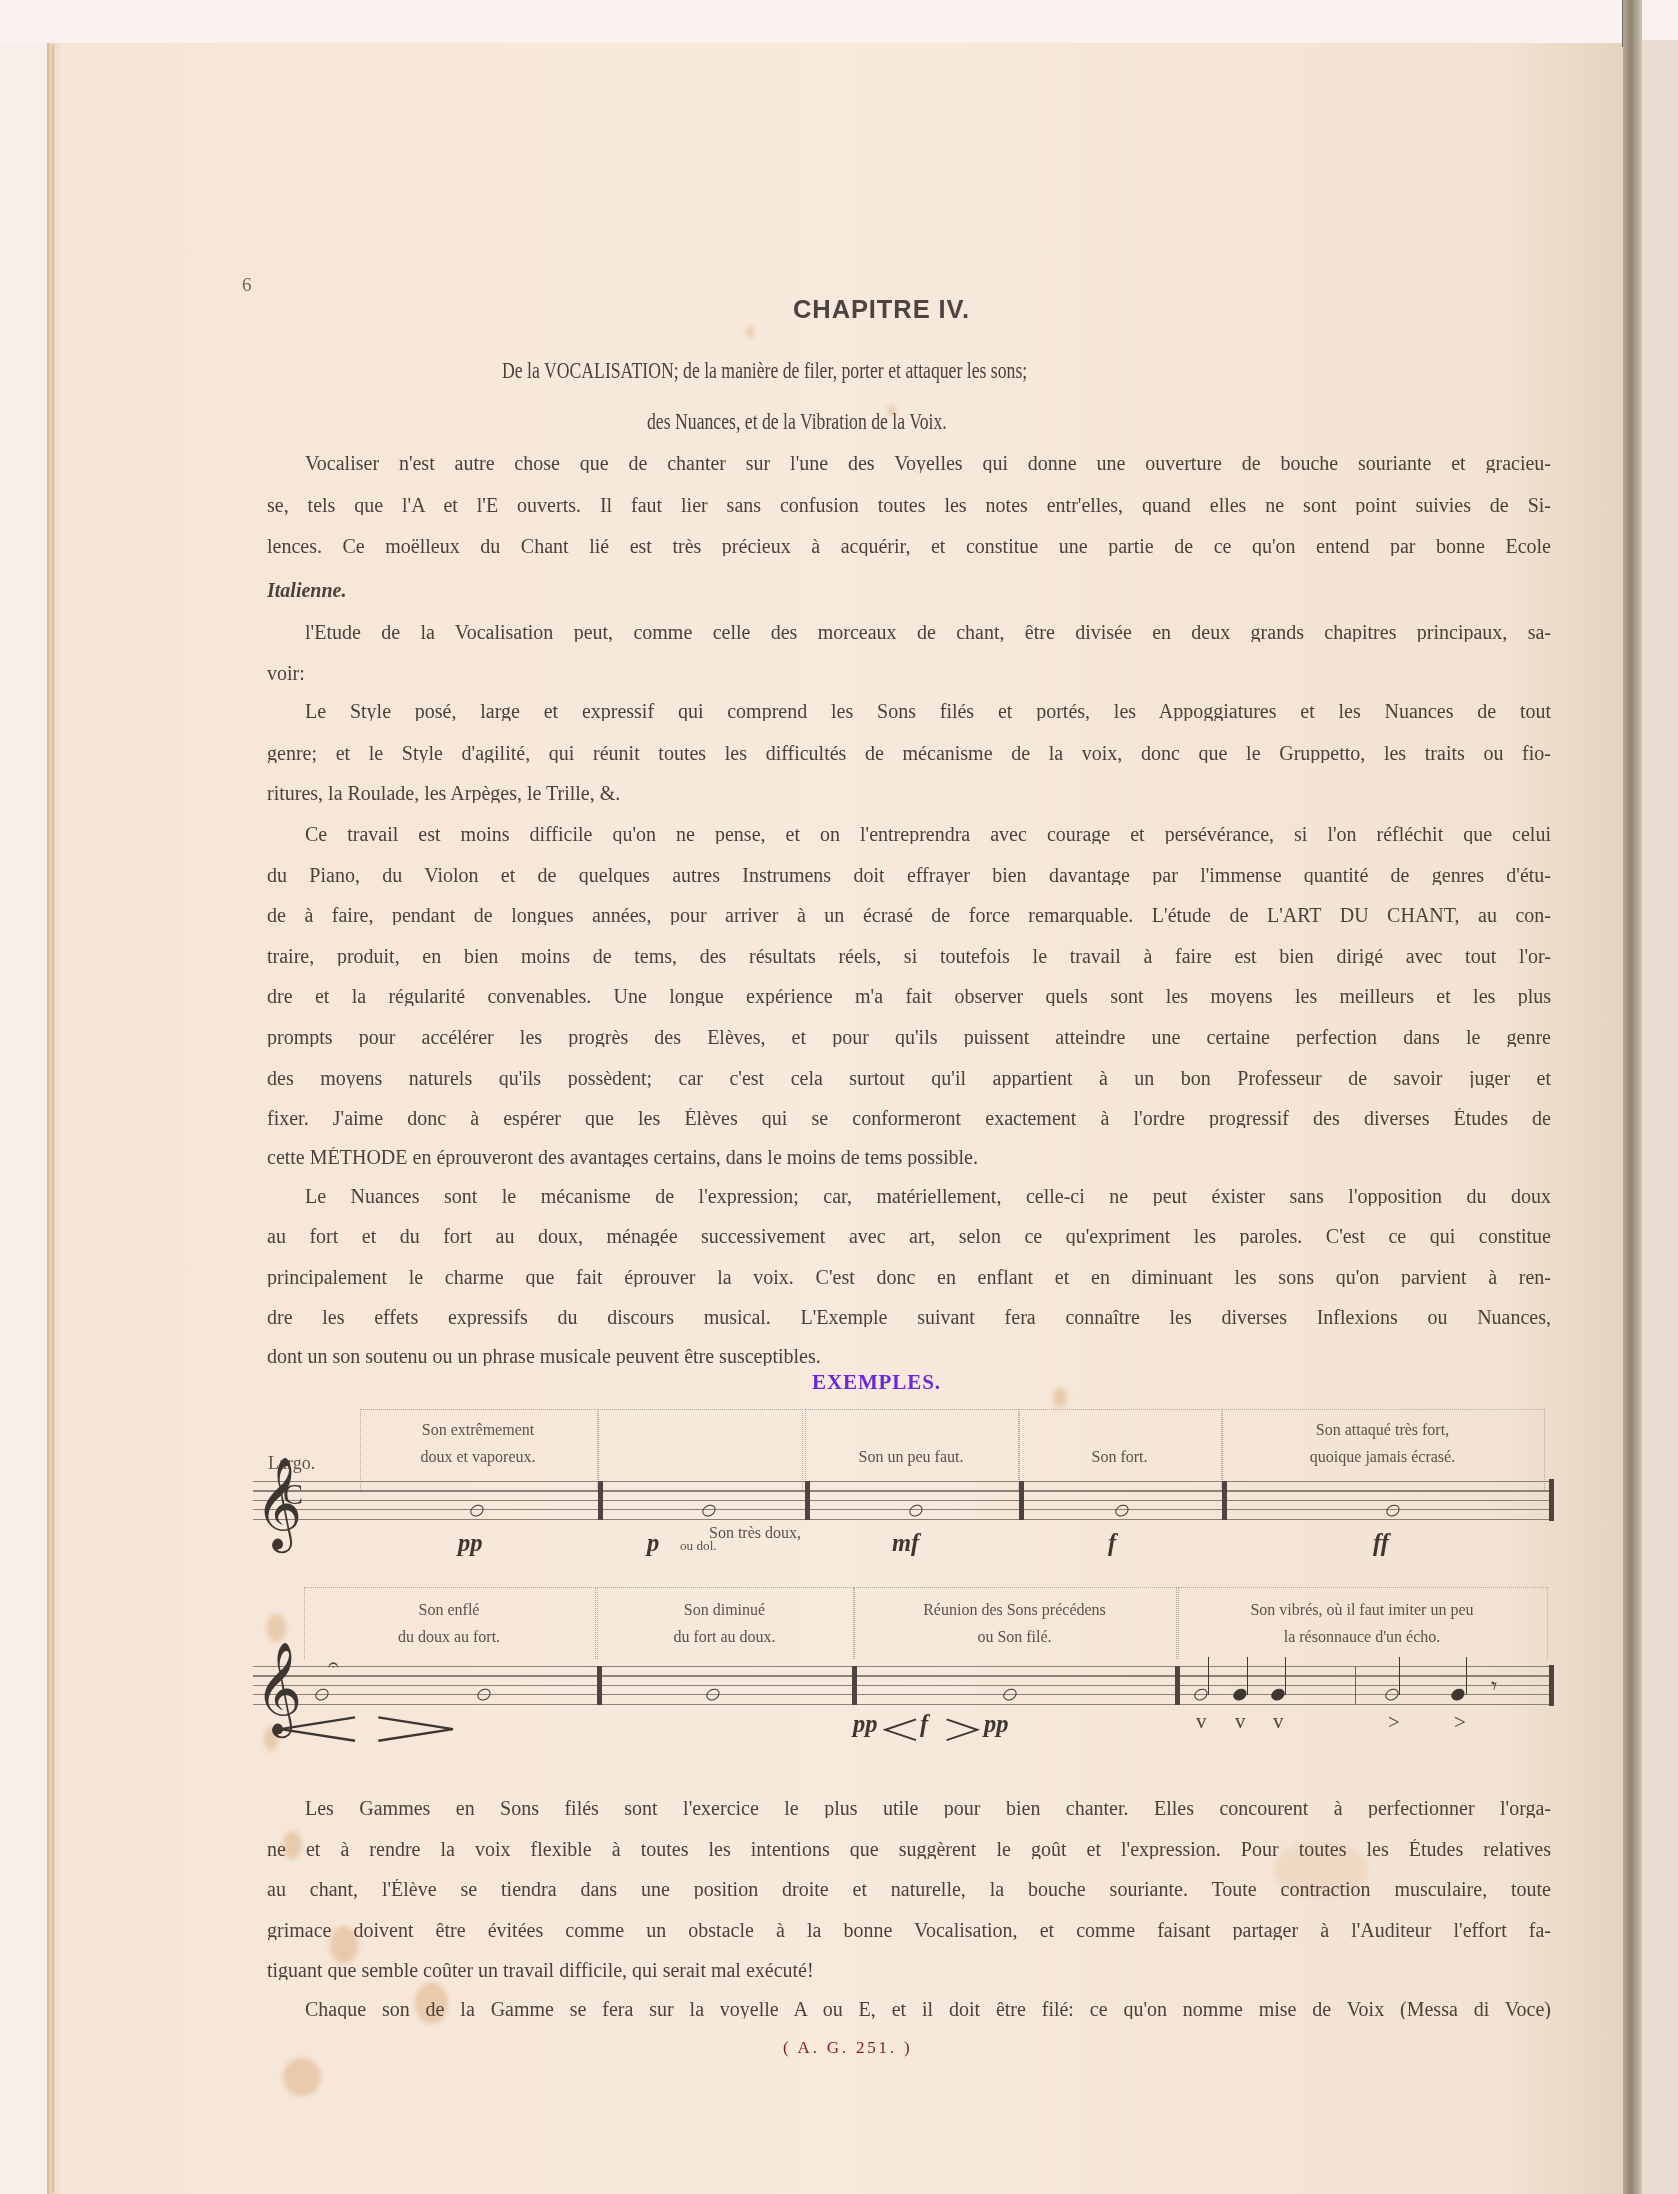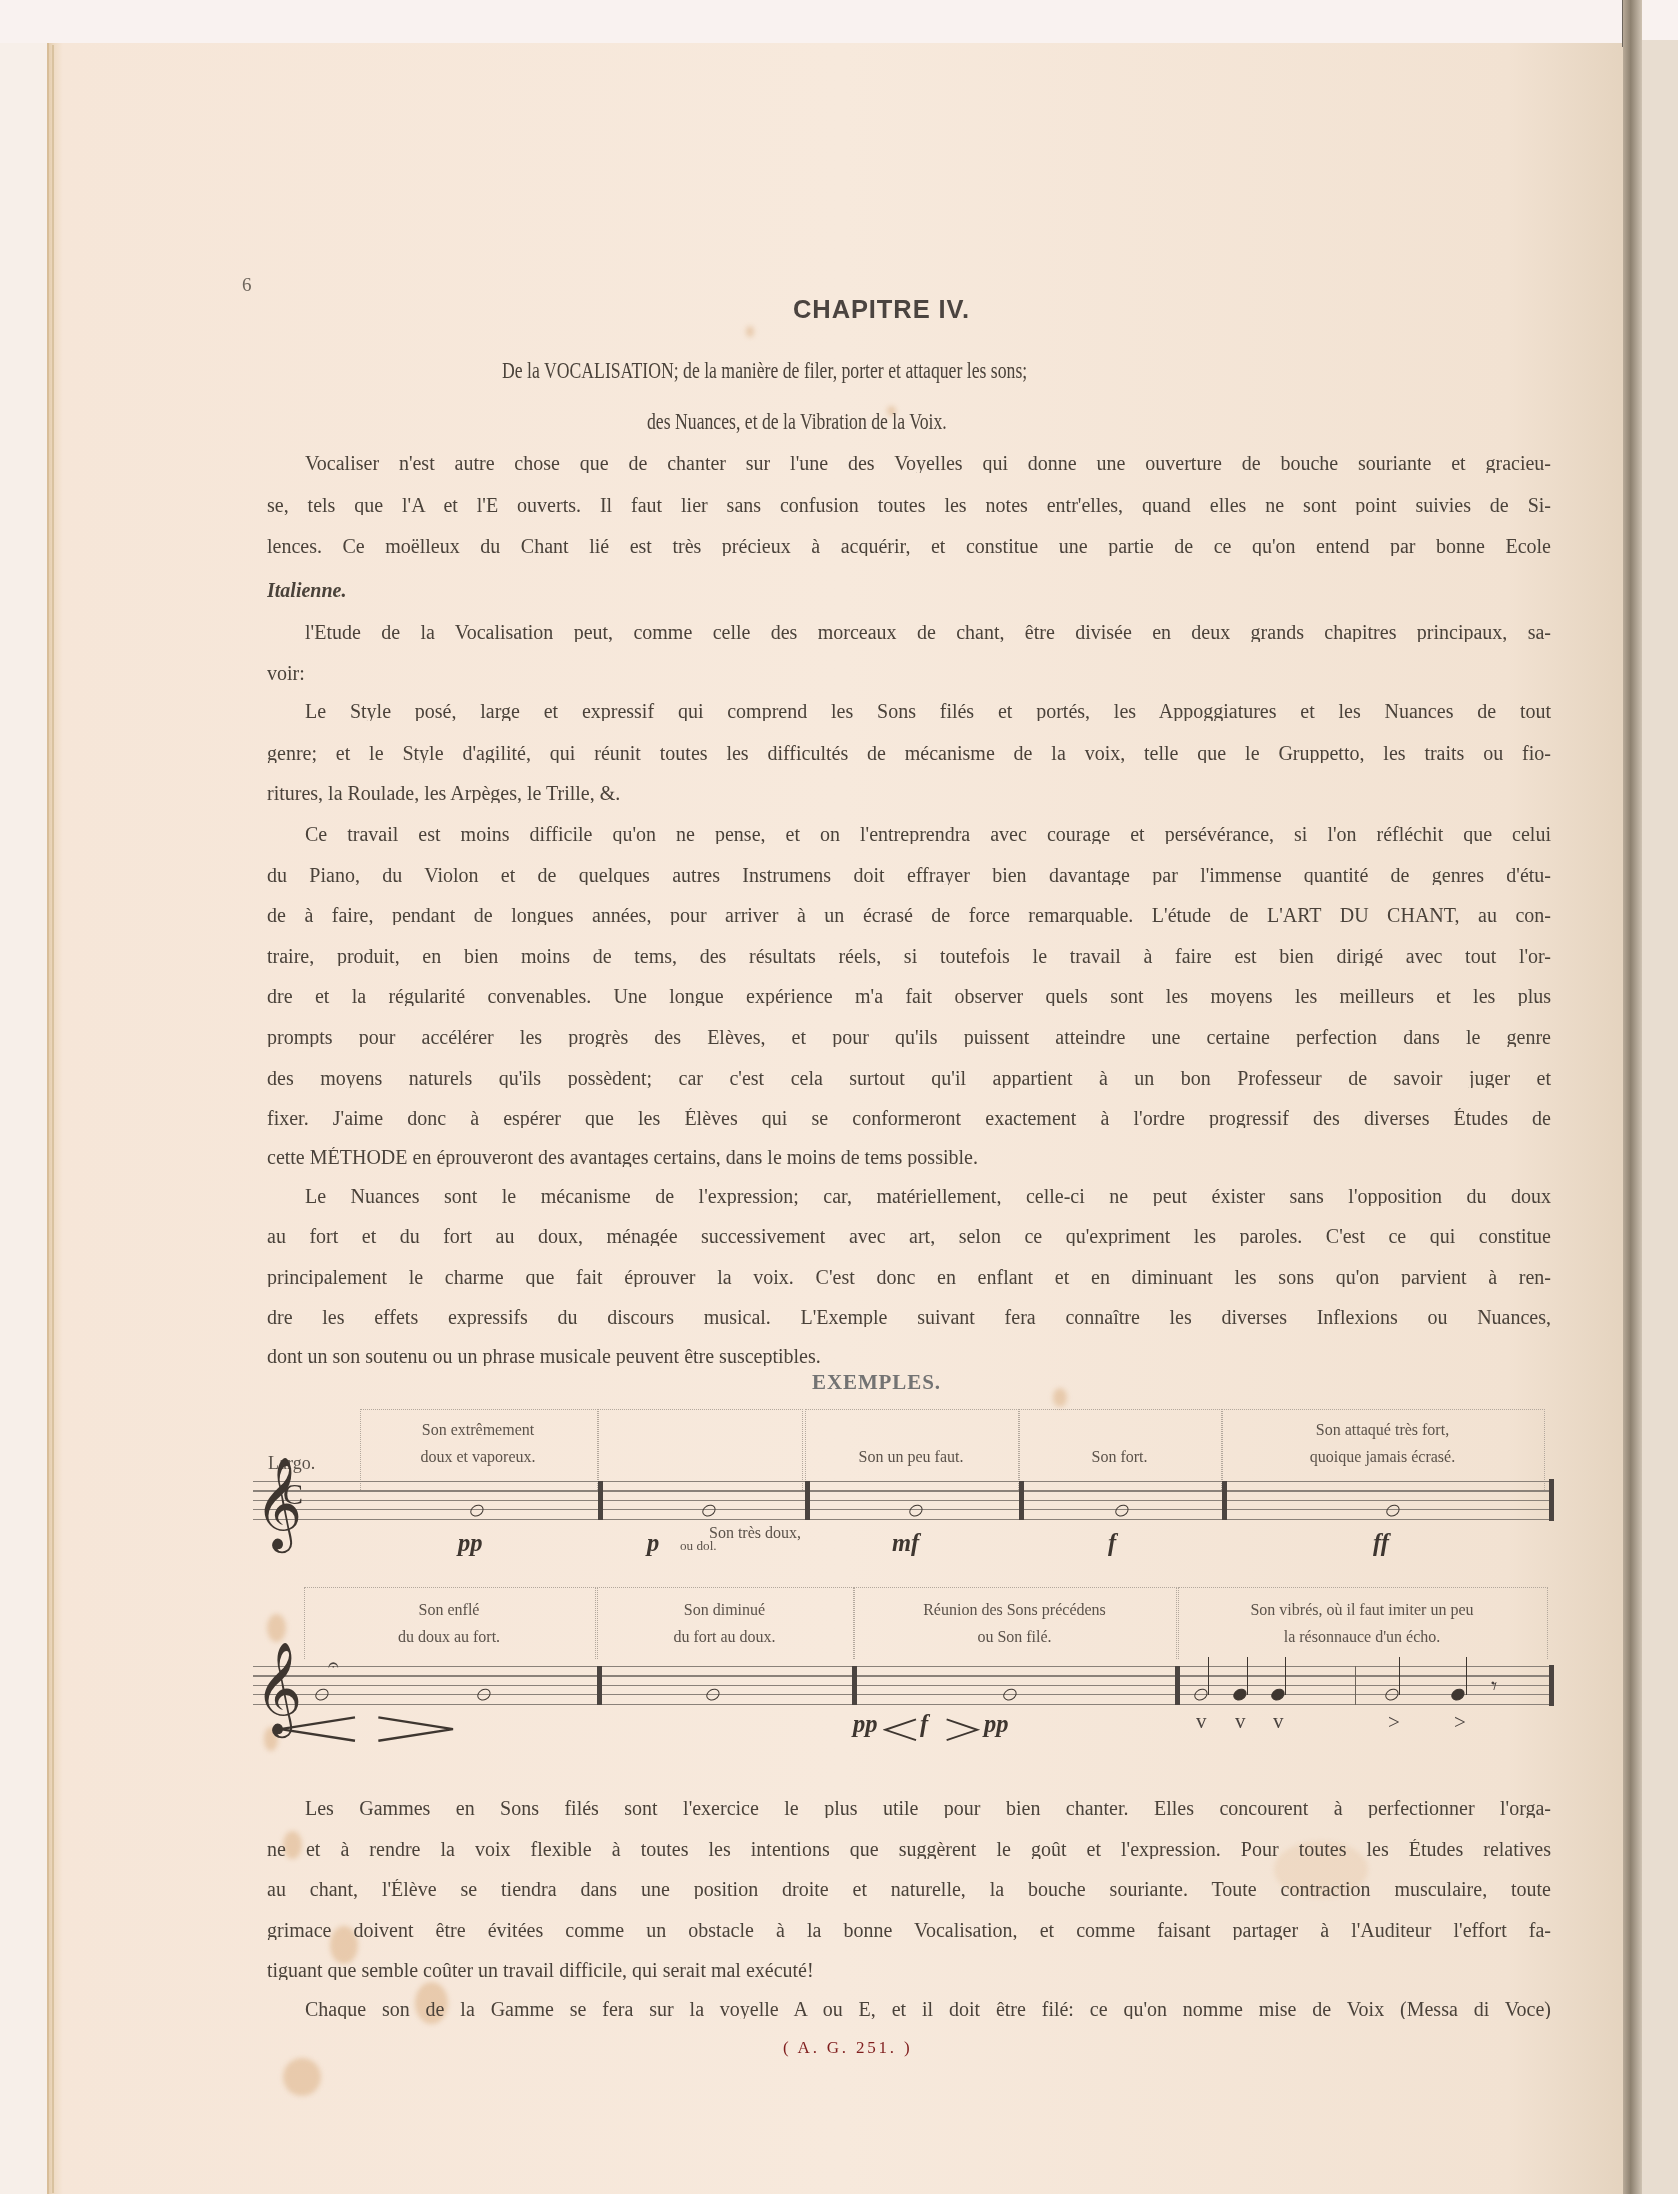--- a/index.html
+++ b/index.html
@@ -18,21 +18,21 @@
      font-size:20px;line-height:1;white-space:nowrap;overflow:hidden;}
   .j.last{text-align-last:left;}
   .j.indent{padding-left:38px;box-sizing:border-box;}
   .cond{display:inline-block;transform:scaleX(.78);transform-origin:left;}
 
   .page-num{position:absolute;left:242px;top:274px;font-size:19px;color:#6e655c;}
   .chap{position:absolute;left:793px;top:295px;font-family:"Liberation Sans","DejaVu Sans",sans-serif;
         font-weight:bold;font-size:25.5px;color:#4b4440;letter-spacing:0.9px;}
   .sub{position:absolute;left:0;width:1678px;text-align:center;font-size:22.7px;}
 
-  .section-title{position:absolute;left:812px;top:1370px;font-size:21px;font-weight:bold;letter-spacing:0.9px;color:#737373;}
+  .section-title{position:absolute;left:812px;top:1370px;font-size:21px;font-weight:bold;letter-spacing:0.9px;color:#6d28d9;}
 
   
   .staff{position:absolute;height:52px;}
   .staff .sl{position:absolute;left:0;right:0;height:1.4px;background:#8a8179;}
   .barline{position:absolute;width:5.2px;background:#4b4440;}
   .thinbar{position:absolute;width:1.4px;background:#6e655c;}
   .box{position:absolute;border:1.4px dotted #b3a89d;border-bottom:none;}
   .cap{position:absolute;text-align:center;font-size:16px;color:#5b524a;white-space:nowrap;}
   .dyn{position:absolute;font-style:italic;font-weight:bold;font-size:24.5px;color:#3e3630;}
   .note{position:absolute;width:12.3px;height:9.4px;border:1.9px solid #3e3630;border-radius:50%;transform:rotate(-30deg);}
@@ -76,21 +76,21 @@
 
 <div class="j indent" style="top:453px;">Vocaliser n'est autre chose que de chanter sur l'une des Voyelles qui donne une ouverture de bouche souriante et gracieu-</div>
 <div class="j" style="top:495px;">se, tels que l'A et l'E ouverts. Il faut lier sans confusion toutes les notes entr'elles, quand elles ne sont point suivies de Si-</div>
 <div class="j" style="top:536px;">lences. Ce moëlleux du Chant lié est très précieux à acquérir, et constitue une partie de ce qu'on entend par bonne Ecole</div>
 <div class="j last" style="top:580px;font-style:italic;font-weight:bold;">Italienne.</div>
 
 <div class="j indent" style="top:622px;">l'Etude de la Vocalisation peut, comme celle des morceaux de chant, être divisée en deux grands chapitres principaux, sa-</div>
 <div class="j last" style="top:663px;">voir:</div>
 
 <div class="j indent" style="top:701px;">Le Style posé, large et expressif qui comprend les Sons filés et portés, les Appoggiatures et les Nuances de tout</div>
-<div class="j" style="top:743px;">genre; et le Style d'agilité, qui réunit toutes les difficultés de mécanisme de la voix, telle que le Gruppetto, les traits ou fio-</div>
+<div class="j" style="top:743px;">genre; et le Style d'agilité, qui réunit toutes les difficultés de mécanisme de la voix, donc que le Gruppetto, les traits ou fio-</div>
 <div class="j last" style="top:783px;">ritures, la Roulade, les Arpèges, le Trille, &amp;.</div>
 
 <div class="j indent" style="top:824px;">Ce travail est moins difficile qu'on ne pense, et on l'entreprendra avec courage et persévérance, si l'on réfléchit que celui</div>
 <div class="j" style="top:865px;">du Piano, du Violon et de quelques autres Instrumens doit effrayer bien davantage par l'immense quantité de genres d'étu-</div>
 <div class="j" style="top:905px;">de à faire, pendant de longues années, pour arriver à un écrasé de force remarquable. L'étude de L'ART DU CHANT, au con-</div>
 <div class="j" style="top:946px;">traire, produit, en bien moins de tems, des résultats réels, si toutefois le travail à faire est bien dirigé avec tout l'or-</div>
 <div class="j" style="top:986px;">dre et la régularité convenables. Une longue expérience m'a fait observer quels sont les moyens les meilleurs et les plus</div>
 <div class="j" style="top:1027px;">prompts pour accélérer les progrès des Elèves, et pour qu'ils puissent atteindre une certaine perfection dans le genre</div>
 <div class="j" style="top:1068px;">des moyens naturels qu'ils possèdent; car c'est cela surtout qu'il appartient à un bon Professeur de savoir juger et</div>
 <div class="j" style="top:1108px;">fixer. J'aime donc à espérer que les Élèves qui se conformeront exactement à l'ordre progressif des diverses Études de</div>

